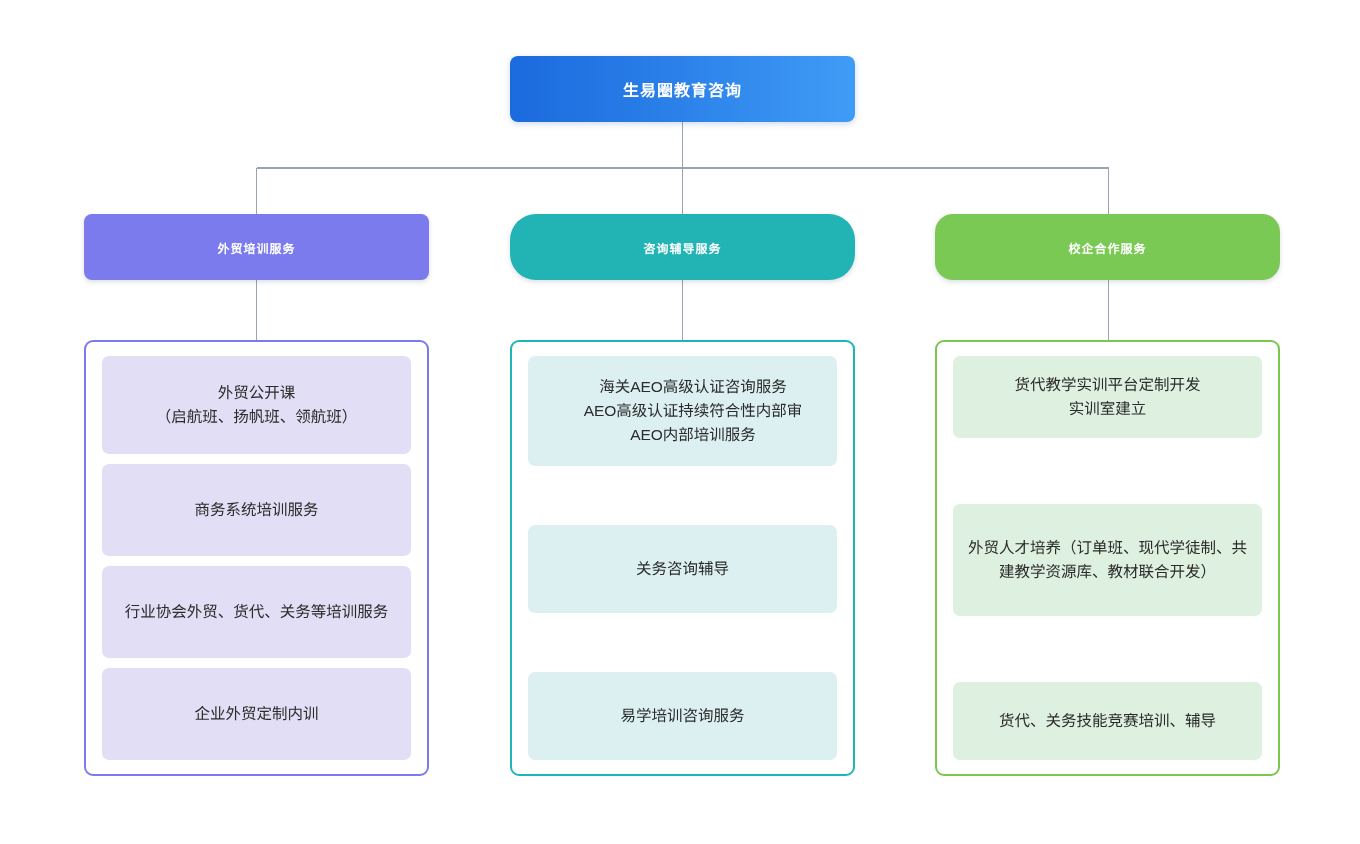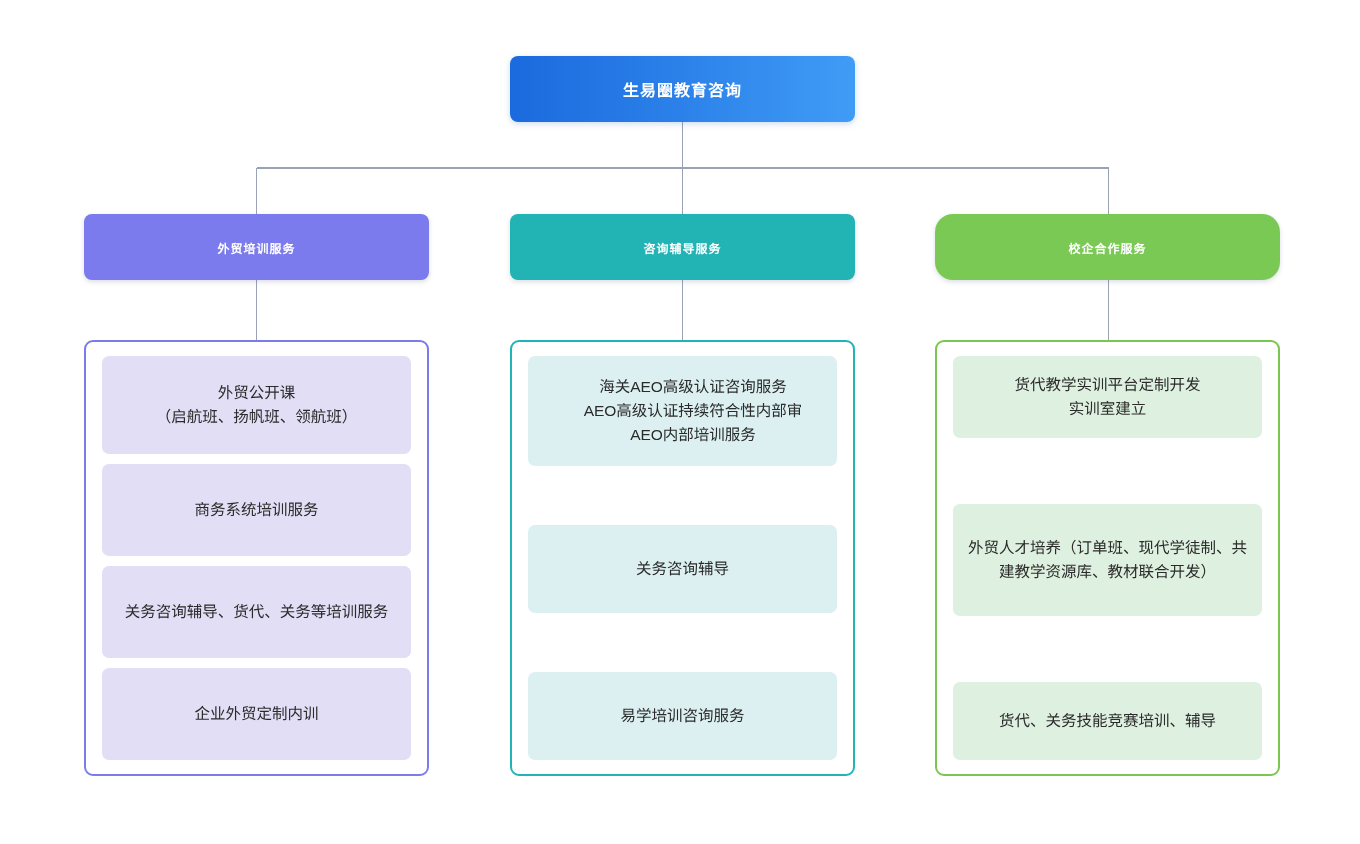--- a/index.html
+++ b/index.html
@@ -104,21 +104,21 @@
     font-size: 15.5px;
     line-height: 1.55;
     white-space: pre-line;
   }
 
   
   .theme-purple .category-header { background: #7b7bee; }
   .theme-purple .items-container { border-color: #7b7bee; }
   .theme-purple .item-box { background: #e2def5; }
 
-  .theme-teal .category-header { background: #22b3b5; }
+  .theme-teal .category-header { background: #22b3b5; border-radius: 26px; }
   .theme-teal .items-container { border-color: #1fb5b8; }
   .theme-teal .item-box { background: #dcf0f2; }
 
   .theme-green .category-header { background: #7bc955; border-radius: 18px; }
   .theme-green .items-container { border-color: #7bc64f; }
   .theme-green .item-box { background: #def0df; }
 
   
   .column-0 .item-box:nth-child(1) { flex: 0 0 98px; }
   .column-0 .item-box:nth-child(2) { flex: 0 0 92px; }
@@ -162,21 +162,21 @@
   </div>
 
   <div class="column column-0 theme-purple">
     <div class="category-header">
       <span class="category-header-label">外贸培训服务</span>
     </div>
     <div class="items-container">
       <div class="item-box">外贸公开课
 （启航班、扬帆班、领航班）</div>
       <div class="item-box">商务系统培训服务</div>
-      <div class="item-box">关务咨询辅导、货代、关务等培训服务</div>
+      <div class="item-box">行业协会外贸、货代、关务等培训服务</div>
       <div class="item-box">企业外贸定制内训</div>
     </div>
   </div>
 
   <div class="column column-1 theme-teal">
     <div class="category-header">
       <span class="category-header-label">咨询辅导服务</span>
     </div>
     <div class="items-container">
       <div class="item-box">海关AEO高级认证咨询服务

